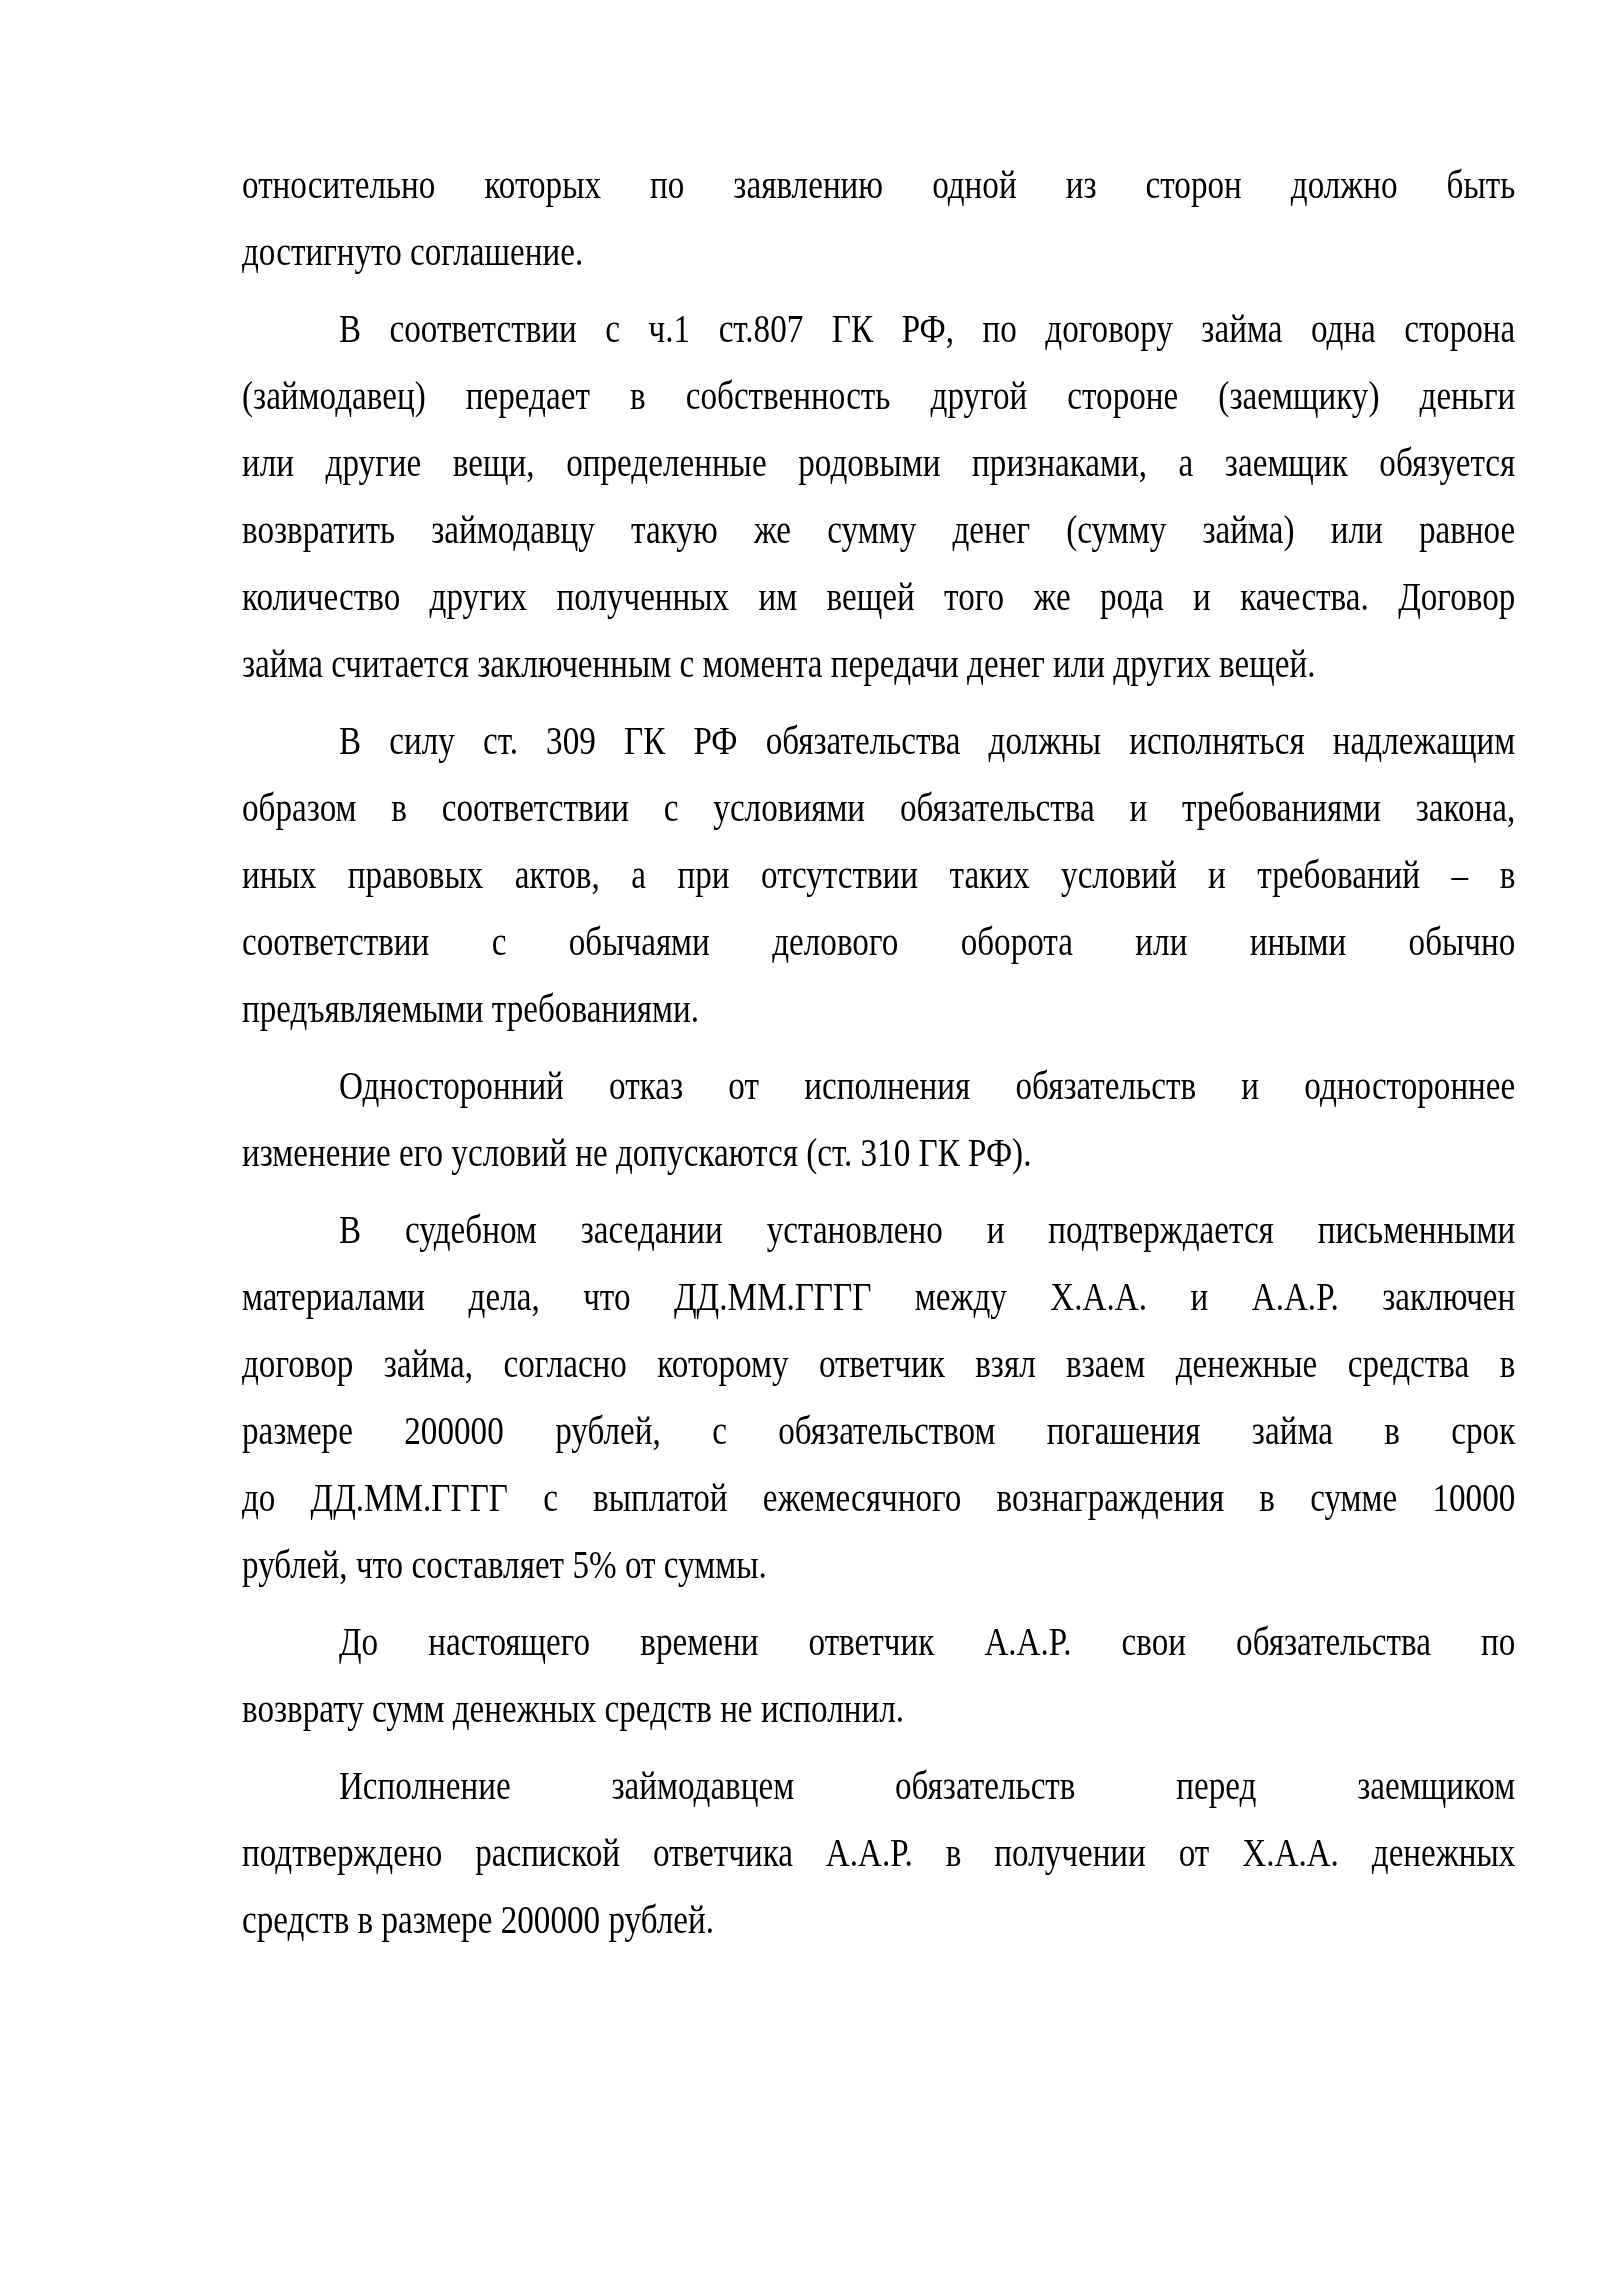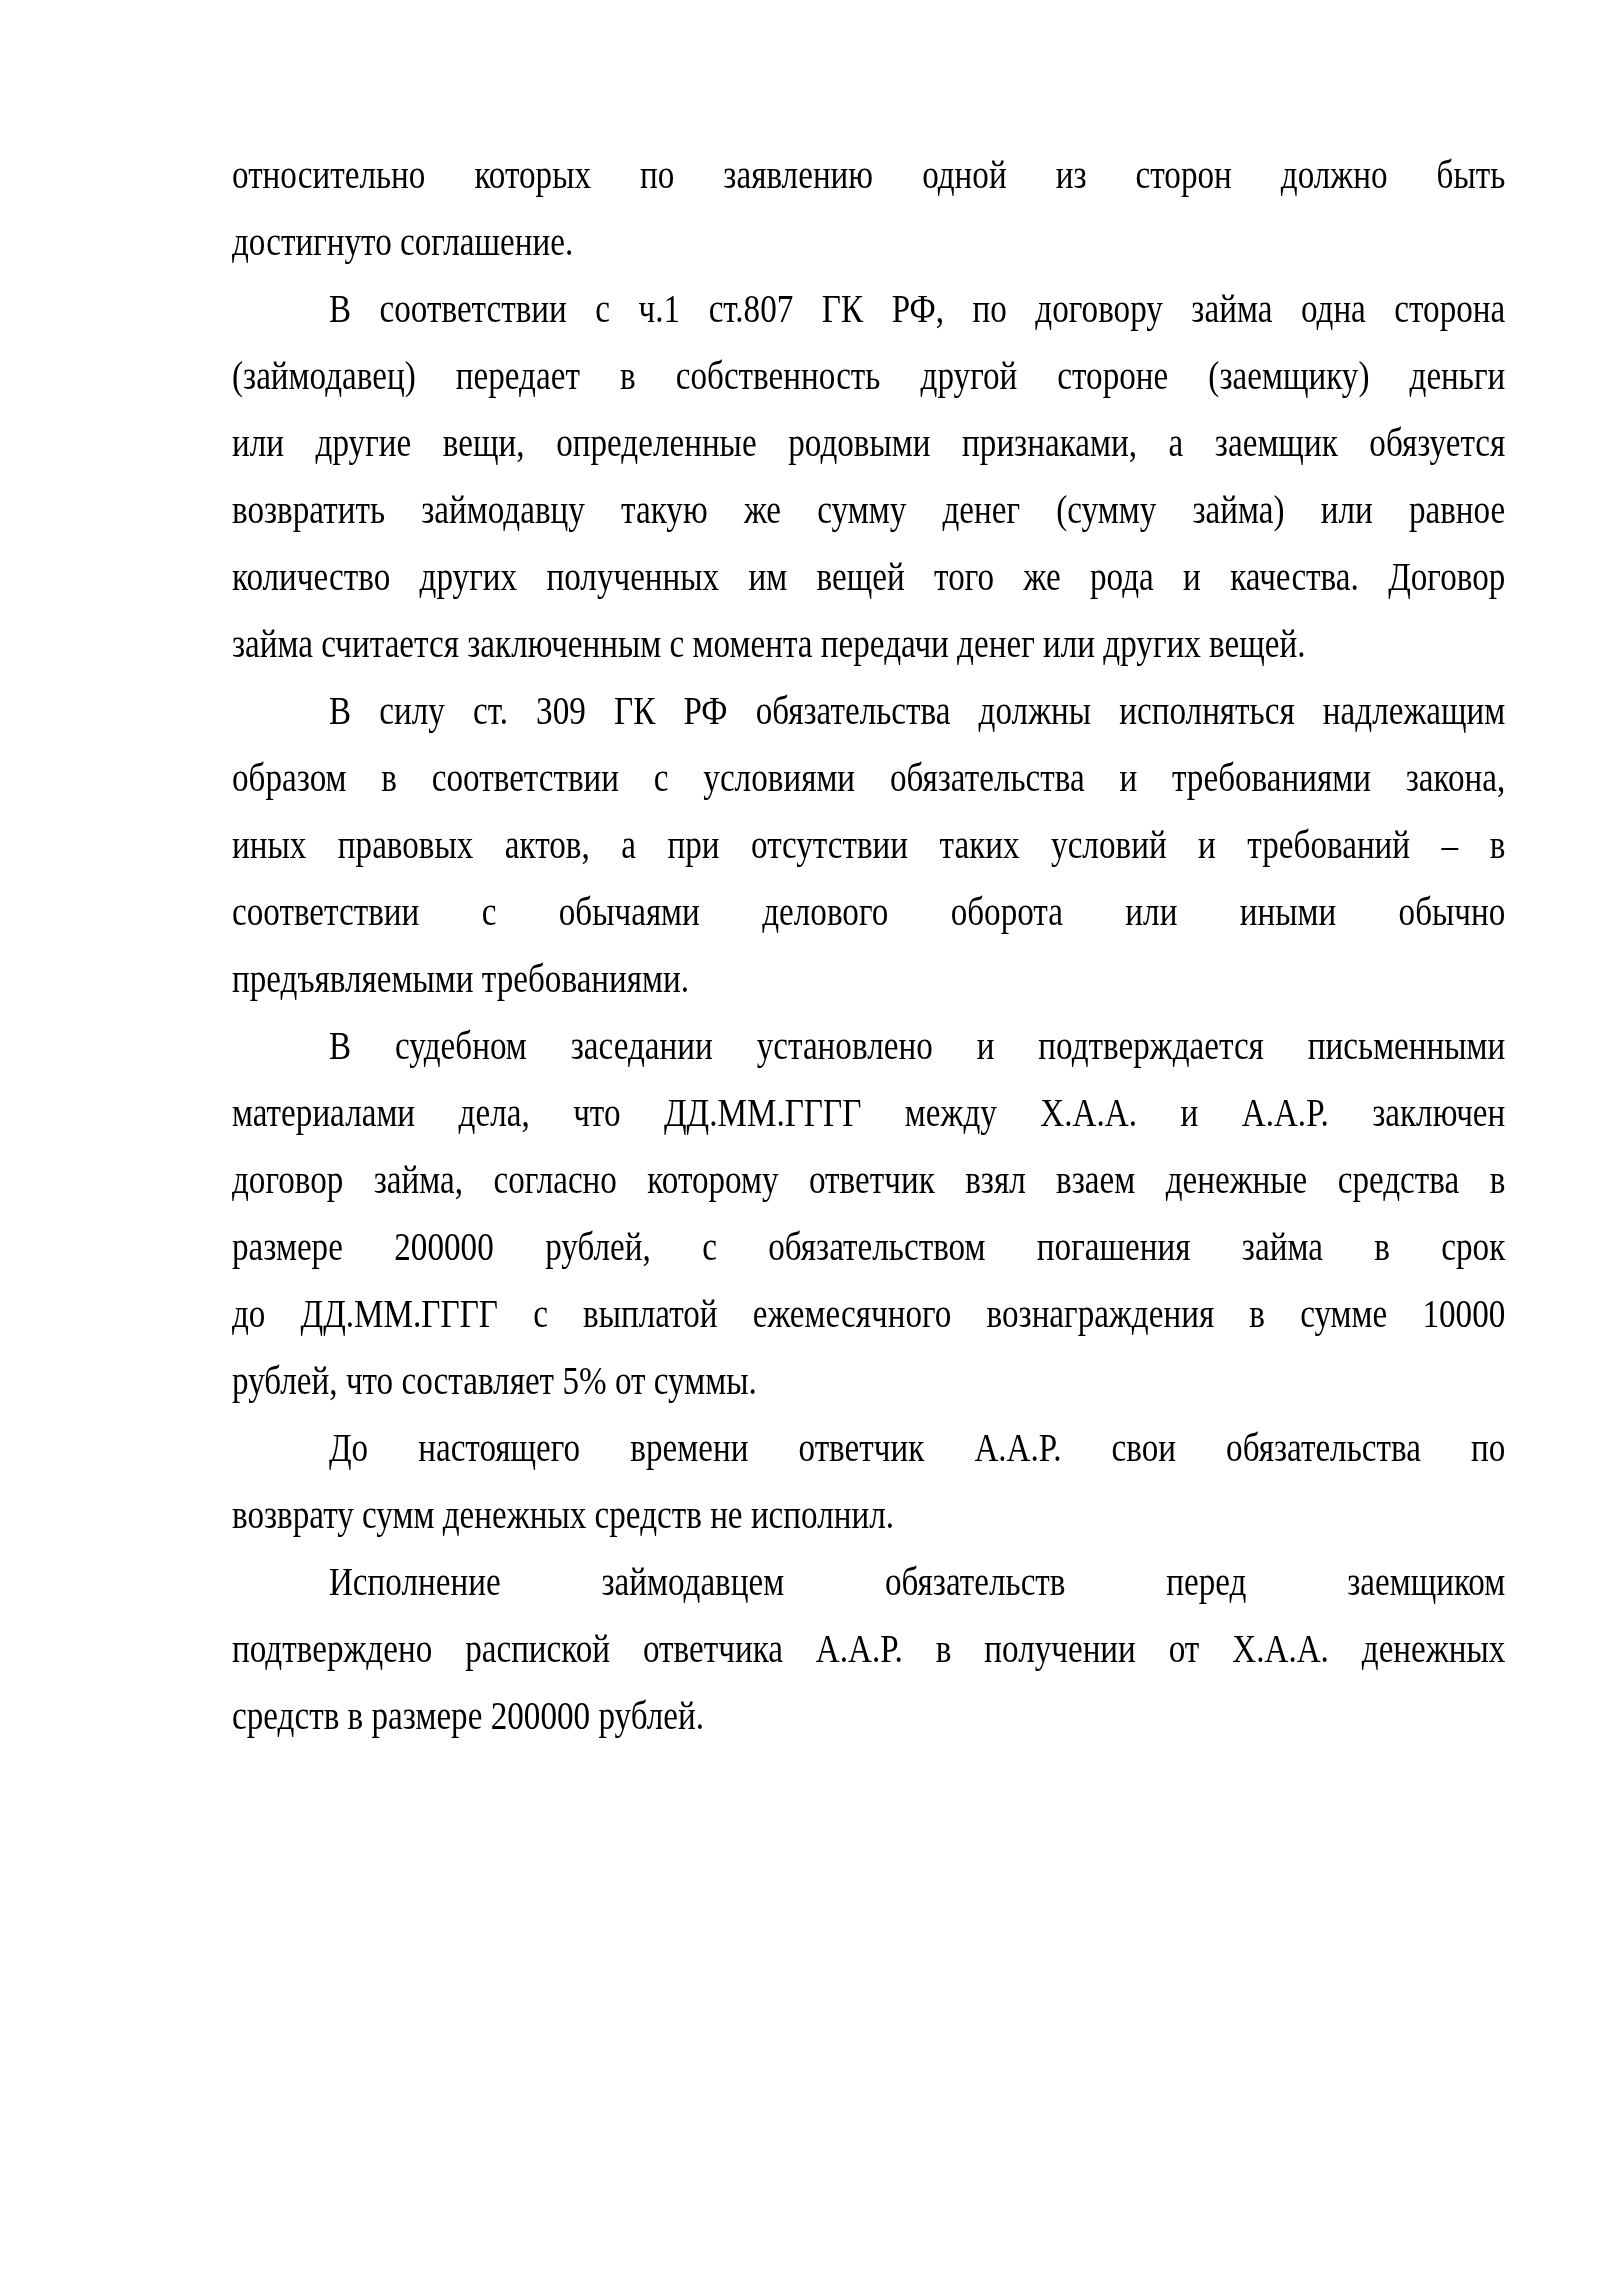--- a/index.html
+++ b/index.html
@@ -16,21 +16,21 @@
     overflow: hidden;
     font-family: "Liberation Serif", "DejaVu Serif", serif;
   }
   .textblock {
     position: absolute;
     left: 232px;
     top: 141px;
     width: 1273px;
   }
   .paragraph {
-    margin: 0;
+    margin: 10px;
     padding: 0;
   }
   .line {
     width: 1498px;                 
     transform: scaleX(0.85);       
     transform-origin: 0 0;
     font-size: 39px;
     line-height: 67px;
     color: #000000;
     text-align: justify;
@@ -63,20 +63,24 @@
         <div class="line last">займа считается заключенным с момента передачи денег или других вещей.</div>
       </div>
       <div class="paragraph">
         <div class="line first">В силу ст. 309 ГК РФ обязательства должны исполняться надлежащим</div>
         <div class="line">образом в соответствии с условиями обязательства и требованиями закона,</div>
         <div class="line">иных правовых актов, а при отсутствии таких условий и требований – в</div>
         <div class="line">соответствии с обычаями делового оборота или иными обычно</div>
         <div class="line last">предъявляемыми требованиями.</div>
       </div>
       <div class="paragraph">
+        <div class="line first">Односторонний отказ от исполнения обязательств и одностороннее</div>
+        <div class="line last">изменение его условий не допускаются (ст. 310 ГК РФ).</div>
+      </div>
+      <div class="paragraph">
         <div class="line first">В судебном заседании установлено и подтверждается письменными</div>
         <div class="line">материалами дела, что ДД.ММ.ГГГГ между Х.А.А. и А.А.Р. заключен</div>
         <div class="line">договор займа, согласно которому ответчик взял взаем денежные средства в</div>
         <div class="line">размере 200000 рублей, с обязательством погашения займа в срок</div>
         <div class="line">до ДД.ММ.ГГГГ с выплатой ежемесячного вознаграждения в сумме 10000</div>
         <div class="line last">рублей, что составляет 5% от суммы.</div>
       </div>
       <div class="paragraph">
         <div class="line first">До настоящего времени ответчик А.А.Р. свои обязательства по</div>
         <div class="line last">возврату сумм денежных средств не исполнил.</div>

